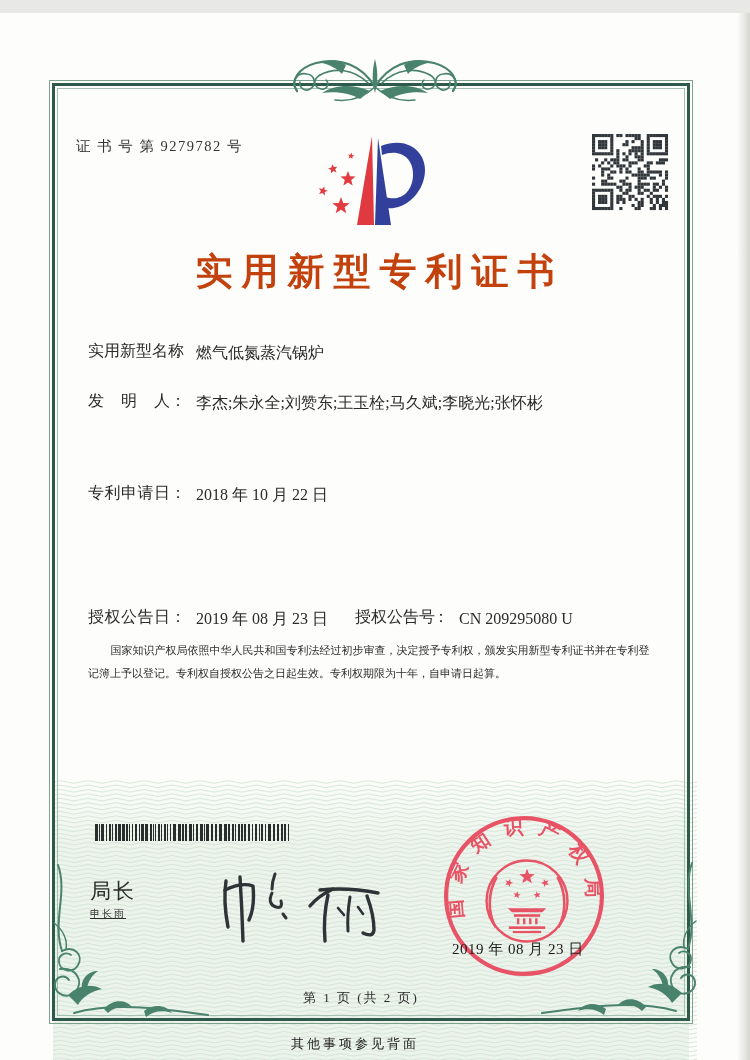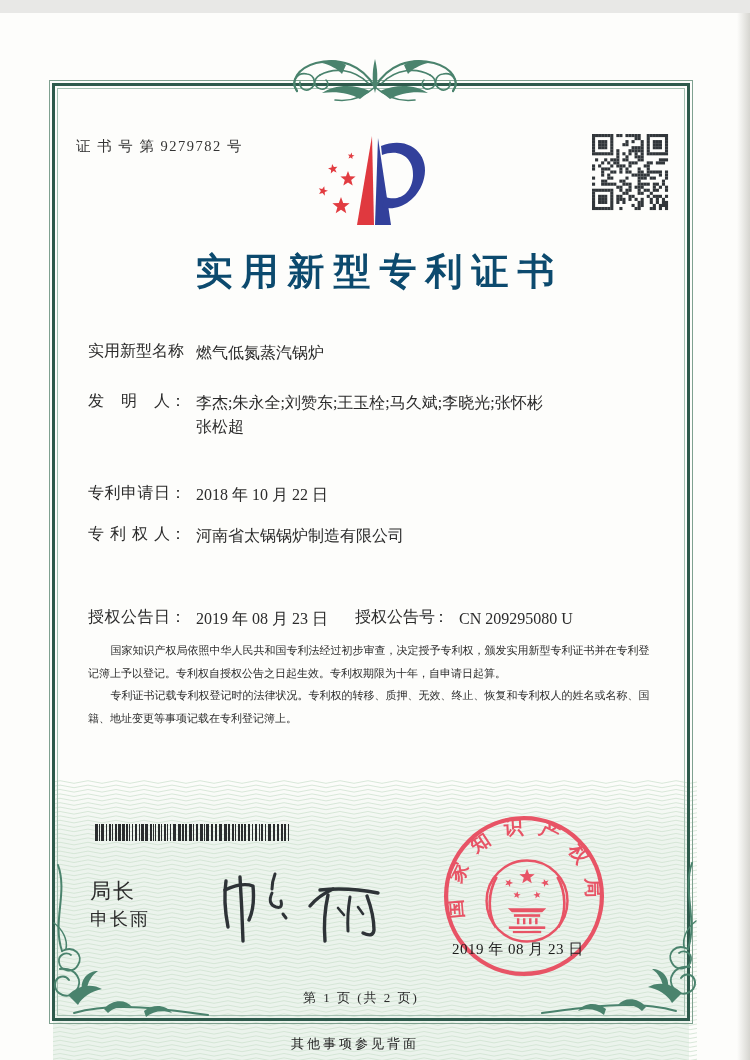--- a/index.html
+++ b/index.html
@@ -15,37 +15,37 @@
   
   #frame{left:52px;top:70px;width:632px;height:932px;border:3px solid #2e5a4c;z-index:1;pointer-events:none;}
   #frame::before{content:'';position:absolute;inset:-6px;border:1px solid #7fa190;}
   #frame::after{content:'';position:absolute;inset:2px;border:1px solid #a4c0b2;}
   .orn{z-index:2;pointer-events:none;}
   
   #certno{left:76px;top:124px;font-size:14.5px;letter-spacing:1.5px;color:#333;}
   #logo{left:315px;top:111px;width:130px;height:122px;}
   #qr{left:592px;top:121px;width:76px;height:76px;}
   #title{left:0;right:0;top:234px;text-align:center;font-size:37px;font-weight:600;
-         letter-spacing:9px;padding-left:9px;color:#0c4a6e;}
+         letter-spacing:9px;padding-left:9px;color:#c2410c;}
   
   .row{position:absolute;left:88px;font-size:16px;white-space:nowrap;}
   .fl{display:inline-block;width:82px;text-align:justify;text-align-last:justify;vertical-align:top;}
   .fl5{display:inline-block;width:78px;text-align:justify;text-align-last:justify;vertical-align:top;}
   .colon{display:inline-block;vertical-align:top;}
   .fv{display:inline-block;vertical-align:top;margin-left:6px;white-space:normal;width:470px;line-height:24px;}
   .row .second{position:absolute;left:267px;top:0;}
   
   #paras{left:88px;top:626px;width:568px;font-size:11px;line-height:22.6px;color:#2c2c2c;z-index:3;}
   #paras p{margin:0;text-indent:2.05em;}
   
   #barcode{left:95px;top:811px;width:197px;height:17px;z-index:3;}
   #signerTitle{left:90px;top:864px;font-size:21px;letter-spacing:2px;z-index:3;
                font-family:"Liberation Sans","DejaVu Sans",sans-serif;}
-  #signerName{left:90px;top:894px;font-size:18px;letter-spacing:2px;z-index:3;
-               font-family:"Liberation Sans","DejaVu Sans",sans-serif;}
+  #signerName{left:90px;top:894px;font-size:10px;letter-spacing:2px;z-index:3;
+               font-family:"Liberation Sans","DejaVu Sans",sans-serif;text-decoration:underline;}
   #signature{left:212px;top:828px;width:190px;height:105px;z-index:4;}
   #seal{left:438px;top:797px;width:172px;height:172px;z-index:4;opacity:.93;}
   #sealDate{left:452px;top:927px;font-size:15px;letter-spacing:.5px;color:#1c1c1c;z-index:5;}
   #pageno{left:0;right:28px;top:976px;text-align:center;font-size:13px;letter-spacing:2px;z-index:3;}
   #backnote{left:0;right:40px;top:1022px;text-align:center;font-size:13px;letter-spacing:3px;z-index:3;color:#222;}
   svg{overflow:visible;}
 </style>
 </head>
 <body>
 
@@ -467,42 +467,37 @@
     </svg>
 
   <div id="title" class="abs">实用新型专利证书</div>
 
   <div class="row" style="top:328px">
     <span class="fl">实用新型名称</span><span class="colon">：</span>
     <span class="fv">燃气低氮蒸汽锅炉</span>
   </div>
   <div class="row" style="top:378px">
     <span class="fl">发 明 人</span><span class="colon">：</span>
-    <span class="fv"><span>李杰;朱永全;刘赞东;王玉栓;马久斌;李晓光;张怀彬</span><span style="display:block">张松超</span></span>
+    <span class="fv"><span>李杰;朱永全;刘赞东;王玉栓;马久斌;李晓光;张怀彬</span></span>
   </div>
   <div class="row" style="top:470px">
     <span class="fl">专利申请日</span><span class="colon">：</span>
     <span class="fv">2018 年 10 月 22 日</span>
-  </div>
-  <div class="row" style="top:511px">
-    <span class="fl">专 利 权 人</span><span class="colon">：</span>
-    <span class="fv">河南省太锅锅炉制造有限公司</span>
   </div>
   <div class="row" style="top:594px">
     <span class="fl">授权公告日</span><span class="colon">：</span>
     <span class="fv" style="width:150px">2019 年 08 月 23 日</span>
     <span class="second">
       <span class="fl5">授权公告号</span><span class="colon">：</span>
       <span class="fv" style="width:160px">CN 209295080 U</span>
     </span>
   </div>
 
   <div id="paras" class="abs">
     <p>国家知识产权局依照中华人民共和国专利法经过初步审查，决定授予专利权，颁发实用新型专利证书并在专利登记簿上予以登记。专利权自授权公告之日起生效。专利权期限为十年，自申请日起算。</p>
-    <p>专利证书记载专利权登记时的法律状况。专利权的转移、质押、无效、终止、恢复和专利权人的姓名或名称、国籍、地址变更等事项记载在专利登记簿上。</p>
   </div>
 
   <svg id="barcode" class="abs" viewBox="0 0 197 17" preserveAspectRatio="none">
       <rect x="0" y="0" width="3" height="17" fill="#2a2d2e"></rect>
       <rect x="4" y="0" width="1" height="17" fill="#2a2d2e"></rect>
       <rect x="6" y="0" width="3" height="17" fill="#2a2d2e"></rect>
       <rect x="11" y="0" width="1" height="17" fill="#2a2d2e"></rect>
       <rect x="14" y="0" width="2" height="17" fill="#2a2d2e"></rect>
       <rect x="17" y="0" width="1" height="17" fill="#2a2d2e"></rect>
       <rect x="20" y="0" width="2" height="17" fill="#2a2d2e"></rect>

